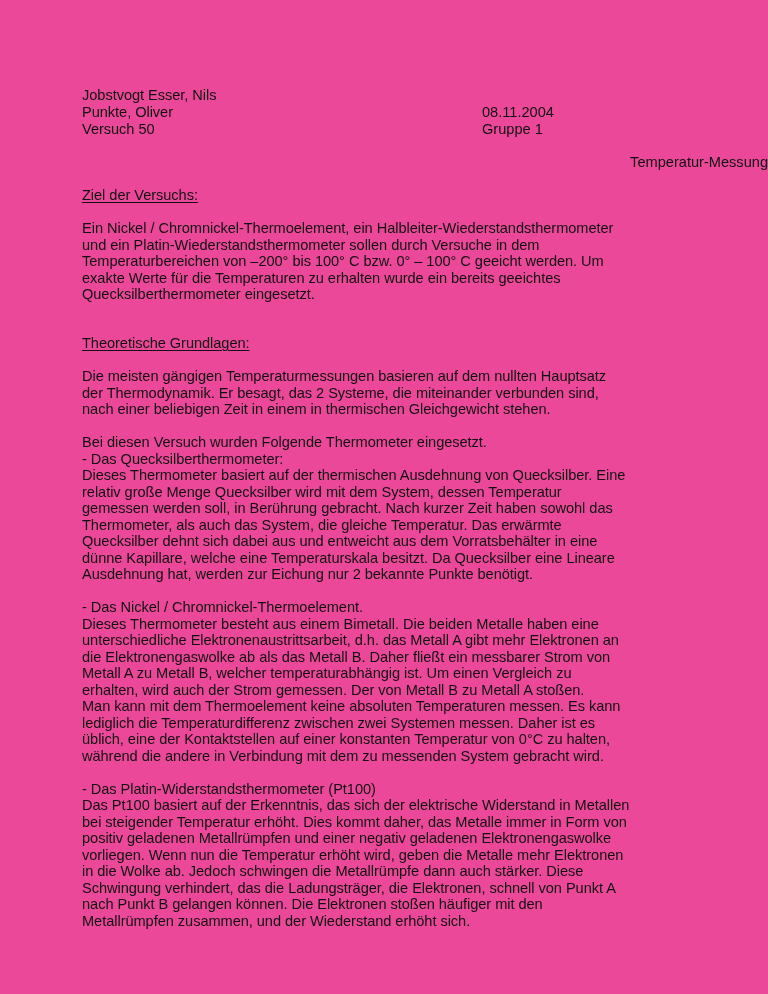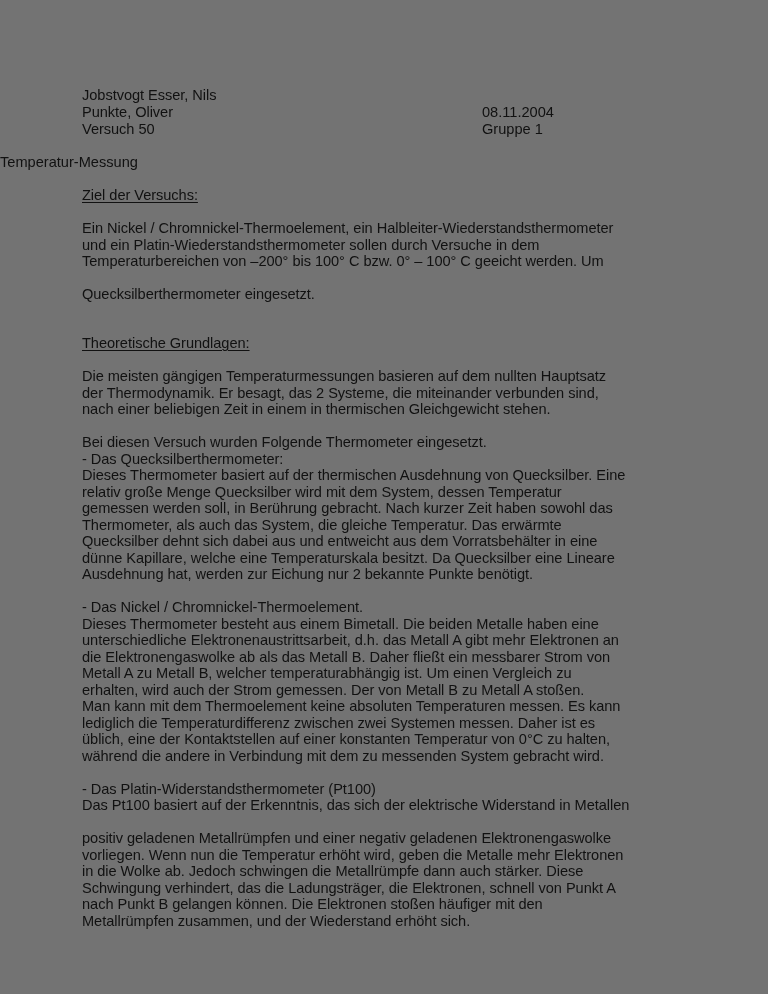--- a/index.html
+++ b/index.html
@@ -14,42 +14,42 @@
       position: relative;
       font-family: "Liberation Sans", sans-serif;
       color: #111111;
     }
     .page {
       position: absolute;
       left: 0;
       top: 0;
       width: 768px;
       height: 994px;
-      background: #737373;
+      background: #ec4899;
     }
     .line {
       position: absolute;
       left: 82px;
       font-size: 14.6px;
       line-height: 16.5px;
       white-space: nowrap;
       letter-spacing: -0.05px;
     }
     .right {
       position: absolute;
       left: 482px;
       font-size: 14.6px;
       line-height: 16.5px;
       white-space: nowrap;
     }
     .title {
       position: absolute;
       left: 0;
       width: 768px;
-      text-align: left;
+      text-align: right;
       font-size: 14.6px;
       line-height: 16.5px;
     }
     .title span {
       position: relative;
       left: 0px;
     }
     .heading {
       text-decoration: underline;
       text-underline-offset: 2px;
@@ -68,20 +68,21 @@
   <div class="right" style="top:121px">Gruppe 1</div>
 
   <div class="title" style="top:154px">
     <span>Temperatur-Messung</span>
   </div>
 
   <div class="line heading" style="top:187px">Ziel der Versuchs:</div>
   <div class="line" style="top:220px">Ein Nickel / Chromnickel-Thermoelement, ein Halbleiter-Wiederstandsthermometer</div>
   <div class="line" style="top:237px">und ein Platin-Wiederstandsthermometer sollen durch Versuche in dem</div>
   <div class="line" style="top:253px">Temperaturbereichen von –200° bis 100° C bzw. 0° – 100° C geeicht werden. Um</div>
+  <div class="line" style="top:270px">exakte Werte für die Temperaturen zu erhalten wurde ein bereits geeichtes</div>
   <div class="line" style="top:286px">Quecksilberthermometer eingesetzt.</div>
 
   <div class="line heading" style="top:335px">Theoretische Grundlagen:</div>
   <div class="line" style="top:368px">Die meisten gängigen Temperaturmessungen basieren auf dem nullten Hauptsatz</div>
   <div class="line" style="top:385px">der Thermodynamik. Er besagt, das 2 Systeme, die miteinander verbunden sind,</div>
   <div class="line" style="top:401px">nach einer beliebigen Zeit in einem in thermischen Gleichgewicht stehen.</div>
 
   <div class="line" style="top:434px">Bei diesen Versuch wurden Folgende Thermometer eingesetzt.</div>
   <div class="line" style="top:451px">- Das Quecksilberthermometer:</div>
   <div class="line" style="top:467px">Dieses Thermometer basiert auf der thermischen Ausdehnung von Quecksilber. Eine</div>
@@ -98,20 +99,21 @@
   <div class="line" style="top:649px">die Elektronengaswolke ab als das Metall B. Daher fließt ein messbarer Strom von</div>
   <div class="line" style="top:665px">Metall A zu Metall B, welcher temperaturabhängig ist. Um einen Vergleich zu</div>
   <div class="line" style="top:682px">erhalten, wird auch der Strom gemessen. Der von Metall B zu Metall A stoßen.</div>
   <div class="line" style="top:698px">Man kann mit dem Thermoelement keine absoluten Temperaturen messen. Es kann</div>
   <div class="line" style="top:715px">lediglich die Temperaturdifferenz zwischen zwei Systemen messen. Daher ist es</div>
   <div class="line" style="top:731px">üblich, eine der Kontaktstellen auf einer konstanten Temperatur von 0°C zu halten,</div>
   <div class="line" style="top:748px">während die andere in Verbindung mit dem zu messenden System gebracht wird.</div>
 
   <div class="line" style="top:781px">- Das Platin-Widerstandsthermometer (Pt100)</div>
   <div class="line" style="top:797px">Das Pt100 basiert auf der Erkenntnis, das sich der elektrische Widerstand in Metallen</div>
+  <div class="line" style="top:814px">bei steigender Temperatur erhöht. Dies kommt daher, das Metalle immer in Form von</div>
   <div class="line" style="top:830px">positiv geladenen Metallrümpfen und einer negativ geladenen Elektronengaswolke</div>
   <div class="line" style="top:847px">vorliegen. Wenn nun die Temperatur erhöht wird, geben die Metalle mehr Elektronen</div>
   <div class="line" style="top:863px">in die Wolke ab. Jedoch schwingen die Metallrümpfe dann auch stärker. Diese</div>
   <div class="line" style="top:880px">Schwingung verhindert, das die Ladungsträger, die Elektronen, schnell von Punkt A</div>
   <div class="line" style="top:896px">nach Punkt B gelangen können. Die Elektronen stoßen häufiger mit den</div>
   <div class="line" style="top:913px">Metallrümpfen zusammen, und der Wiederstand erhöht sich.</div>
 
 </div>
 
 </body></html>

